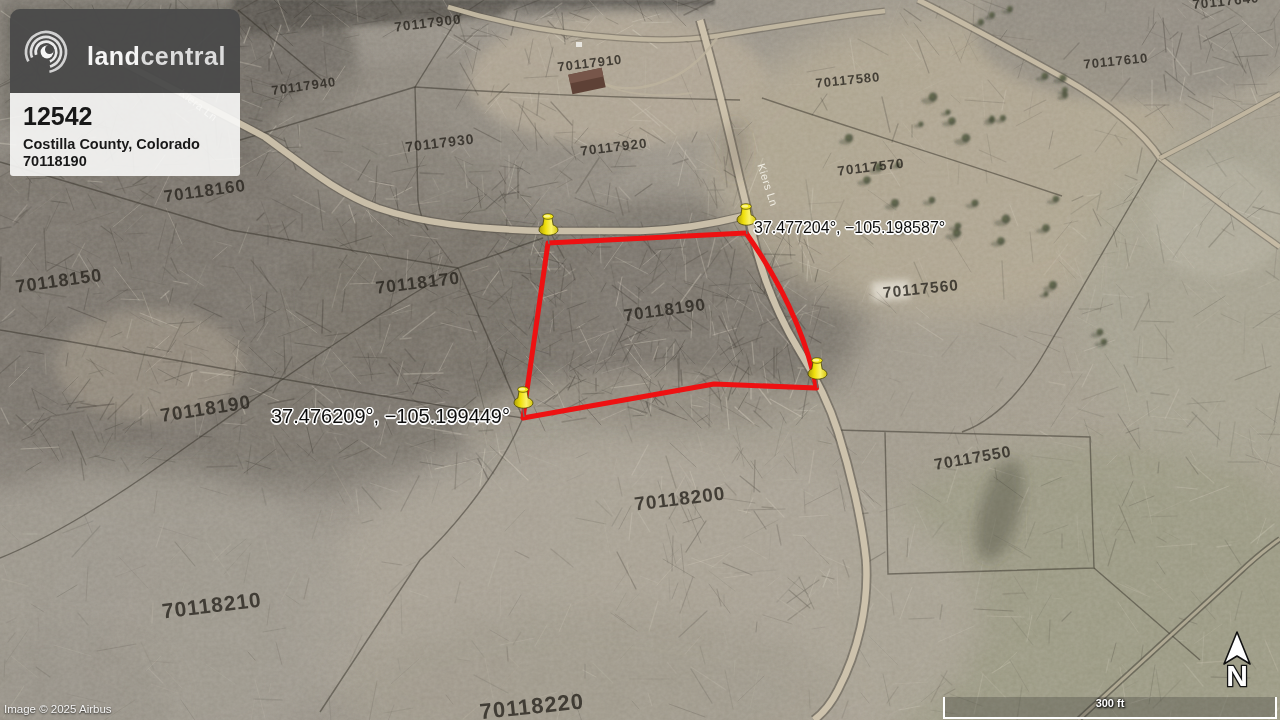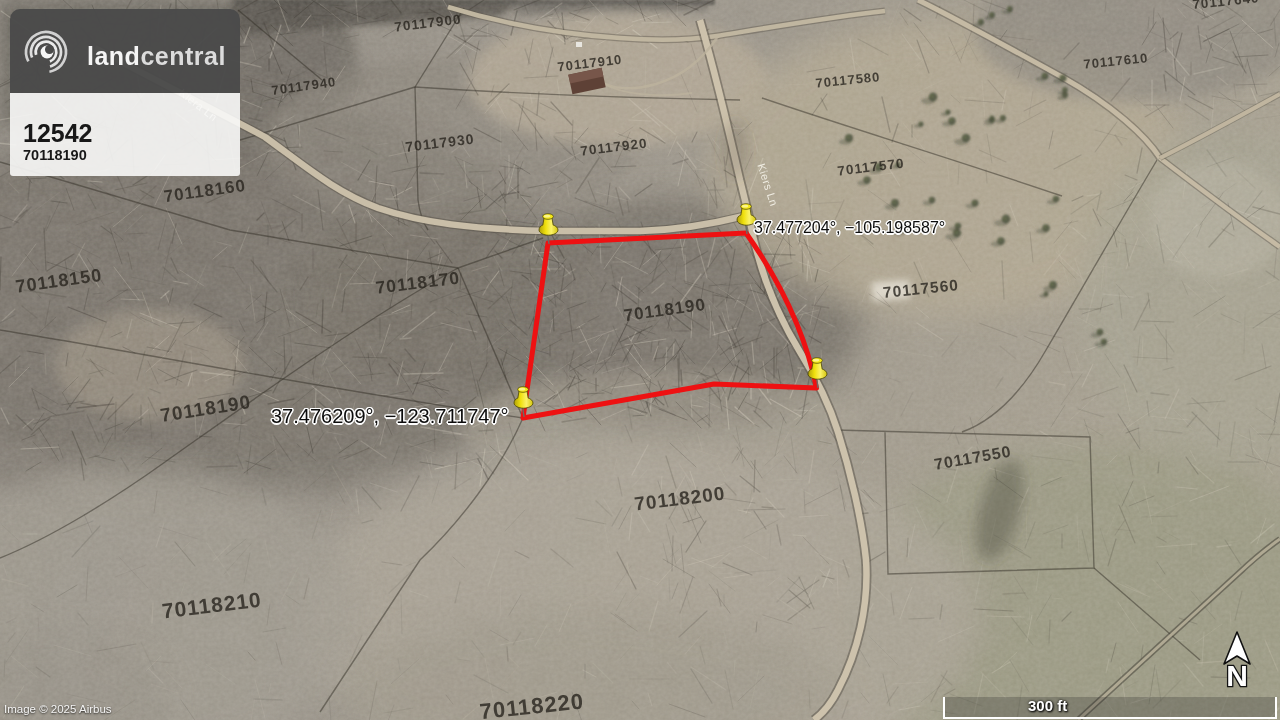--- a/index.html
+++ b/index.html
@@ -2252,53 +2252,54 @@
 
 <use href="#pin" transform="translate(524,417)"></use>
 
 <use href="#pin" transform="translate(818,388)"></use>
 </svg>
 
 
 <div class="coord" style="left:754px;top:219px;font-size:16px">37.477204°, −105.198587°</div>
 
 
-<div class="coord" style="left:271px;top:405px;font-size:20px">37.476209°, −123.711747°</div>
+<div class="coord" style="left:271px;top:405px;font-size:20px">37.476209°, −105.199449°</div>
 
 <div style="position:absolute;left:10px;top:9px;width:230px">
 
   <div style="background:rgba(74,74,74,0.96);border-radius:10px 10px 0 0;height:84px;position:relative">
 
     <svg width="48" height="48" viewBox="-24 -24 48 48" style="position:absolute;left:12px;top:19px">
       <g fill="none" stroke="#f2f2f2">
         <circle r="20" stroke-width="2.7" stroke-dasharray="100 32" transform="rotate(152)" opacity="0.8"></circle>
         <circle r="15" stroke-width="2.7" stroke-dasharray="72 24" transform="rotate(158)" opacity="0.88"></circle>
         <circle r="10.3" stroke-width="2.7" stroke-dasharray="47 18" transform="rotate(164)" opacity="0.95"></circle>
       </g>
       <circle r="6.4" cx="1" cy="0" fill="#f5f5f5"></circle>
       <circle r="4.5" cx="3.5" cy="-2.5" fill="#4a4a4a"></circle>
     </svg>
 
     <div style="position:absolute;left:77px;top:35px;font-size:25px;line-height:25px;color:#f5f5f5;letter-spacing:0.5px"><b>land</b><span style="color:#dcdcdc;font-weight:700">central</span></div>
   </div>
 
   <div style="background:rgba(248,248,247,0.9);border-radius:0 0 3px 3px;height:83px;padding:0 0 0 13px;box-sizing:border-box;color:#181818">
 
-    <div style="font-size:25px;font-weight:bold;padding-top:27px;line-height:27px">12542</div>
-
+    <div style="font-size:25px;font-weight:bold;padding-top:10px;line-height:27px">12542</div>
+
+    <div style="font-size:14.5px;font-weight:bold;margin-top:6px;line-height:17px">Costilla County, Colorado</div>
 
     <div style="font-size:14.5px;font-weight:bold;line-height:17px">70118190</div>
   </div>
 </div>
 
 
 <div style="position:absolute;left:4px;top:703px;font-size:11.5px;color:rgba(255,255,255,0.92);text-shadow:0 1px 2px rgba(0,0,0,0.8)">Image © 2025 Airbus</div>
 
 <div style="position:absolute;left:943px;top:697px;width:334px;height:22px;background:rgba(35,35,35,0.25);border-left:2px solid #fff;border-right:2px solid #fff;border-bottom:2.5px solid #fff;box-sizing:border-box"></div>
 
-<div style="position:absolute;left:1028px;top:697px;width:100px;font-size:15px;font-weight:bold;color:#fff;text-shadow:0 0 3px #000,1px 1px 2px #000">300 ft</div>
+<div style="position:absolute;left:1060px;top:697px;width:100px;text-align:center;font-size:11px;font-weight:bold;color:#fff;text-shadow:0 0 3px #000,1px 1px 2px #000">300 ft</div>
 
 <svg width="60" height="70" viewBox="0 0 60 70" style="position:absolute;left:1209px;top:626px">
   <path d="M 28,6 L 41,38 L 28,30 L 15,38 Z" fill="#fff" stroke="#111" stroke-width="1.6" stroke-linejoin="round"></path>
   <text x="28" y="60" text-anchor="middle" font-size="30" font-weight="bold" fill="#fff" stroke="#111" stroke-width="2.6" paint-order="stroke" style="font-family:'Liberation Sans',sans-serif">N</text>
 </svg>
 
 </div>
 
 </body></html>

